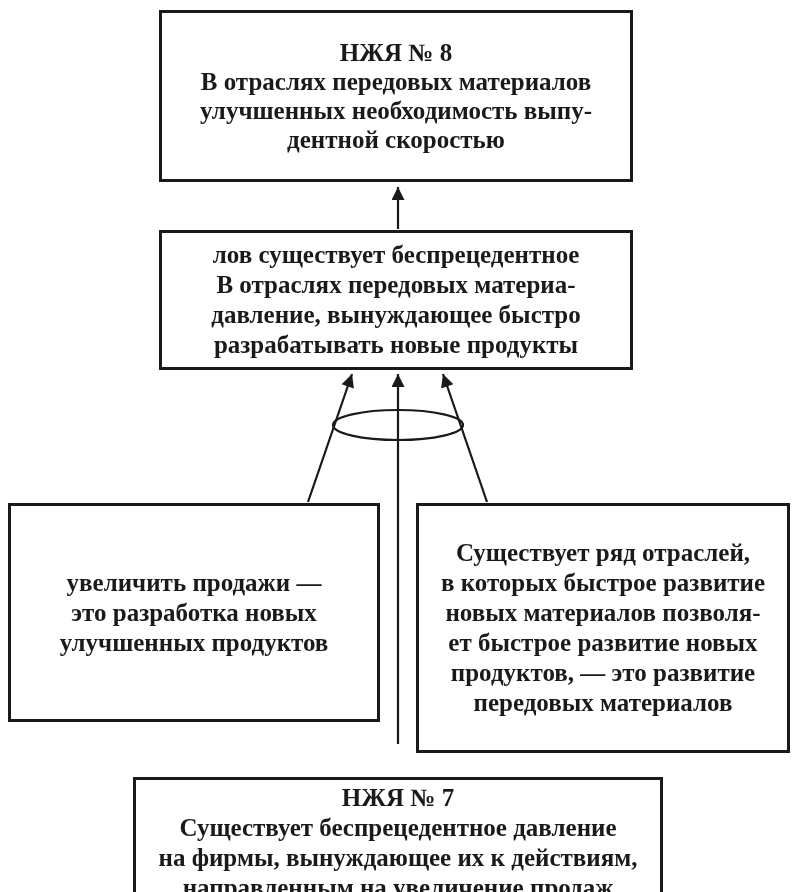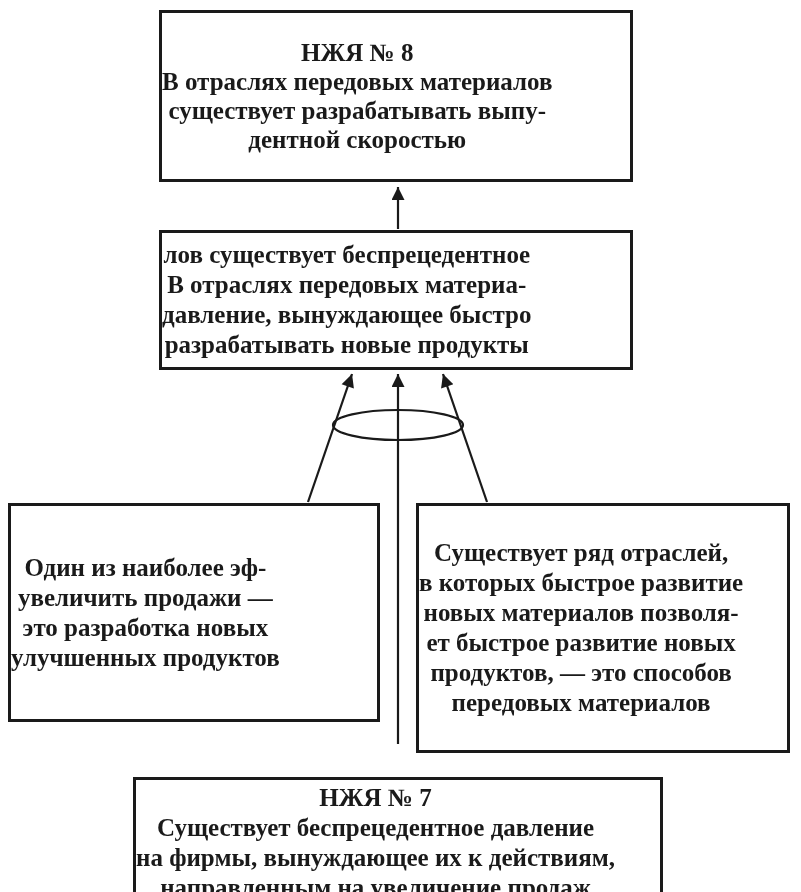--- a/index.html
+++ b/index.html
@@ -24,21 +24,21 @@
     stroke-width: 2.2;
     fill: none;
   }
   .box {
     position: absolute;
     box-sizing: border-box;
     border: 3px solid var(--ink);
     background: var(--paper);
     display: flex;
     align-items: center;
-    justify-content: flex-start;
+    justify-content: center;
     text-align: center;
     font-size: 25px;
     font-weight: 600;
     line-height: 30px;
   }
   .box .lines div { white-space: nowrap; }
   #box-ude8     { left: 159px; top: 10px;  width: 474px; height: 172px; line-height: 29px; }
   #box-pressure { left: 159px; top: 230px; width: 474px; height: 140px; }
   #box-cause-left  { left: 8px;   top: 503px; width: 372px; height: 219px; }
   #box-cause-right { left: 416px; top: 503px; width: 374px; height: 250px; }
@@ -64,50 +64,49 @@
 
     <line x1="487" y1="502" x2="443" y2="374" marker-end="url(#arrowhead)"></line>
 
     <ellipse cx="398" cy="425" rx="65" ry="15"></ellipse>
   </svg>
 
   <div class="box" id="box-ude8">
     <div class="lines">
         <div>НЖЯ № 8</div>
         <div>В отраслях передовых материалов</div>
-        <div>существует разрабатывать выпу-</div>
+        <div>улучшенных необходимость выпу-</div>
         <div>дентной скоростью</div>
       </div>
   </div>
 
   <div class="box" id="box-pressure">
     <div class="lines">
         <div>лов существует беспрецедентное</div>
         <div>В отраслях передовых материа-</div>
         <div>давление, вынуждающее быстро</div>
         <div>разрабатывать новые продукты</div>
       </div>
   </div>
 
   <div class="box" id="box-cause-left">
     <div class="lines">
-        <div>Один из наиболее эф-</div>
         <div>увеличить продажи —</div>
         <div>это разработка новых</div>
         <div>улучшенных продуктов</div>
       </div>
   </div>
 
   <div class="box" id="box-cause-right">
     <div class="lines">
         <div>Существует ряд отраслей,</div>
         <div>в которых быстрое развитие</div>
         <div>новых материалов позволя-</div>
         <div>ет быстрое развитие новых</div>
-        <div>продуктов, — это способов</div>
+        <div>продуктов, — это развитие</div>
         <div>передовых материалов</div>
       </div>
   </div>
 
   <div class="box" id="box-ude7">
     <div class="lines">
         <div>НЖЯ № 7</div>
         <div>Существует беспрецедентное давление</div>
         <div>на фирмы, вынуждающее их к действиям,</div>
         <div>направленным на увеличение продаж</div>

